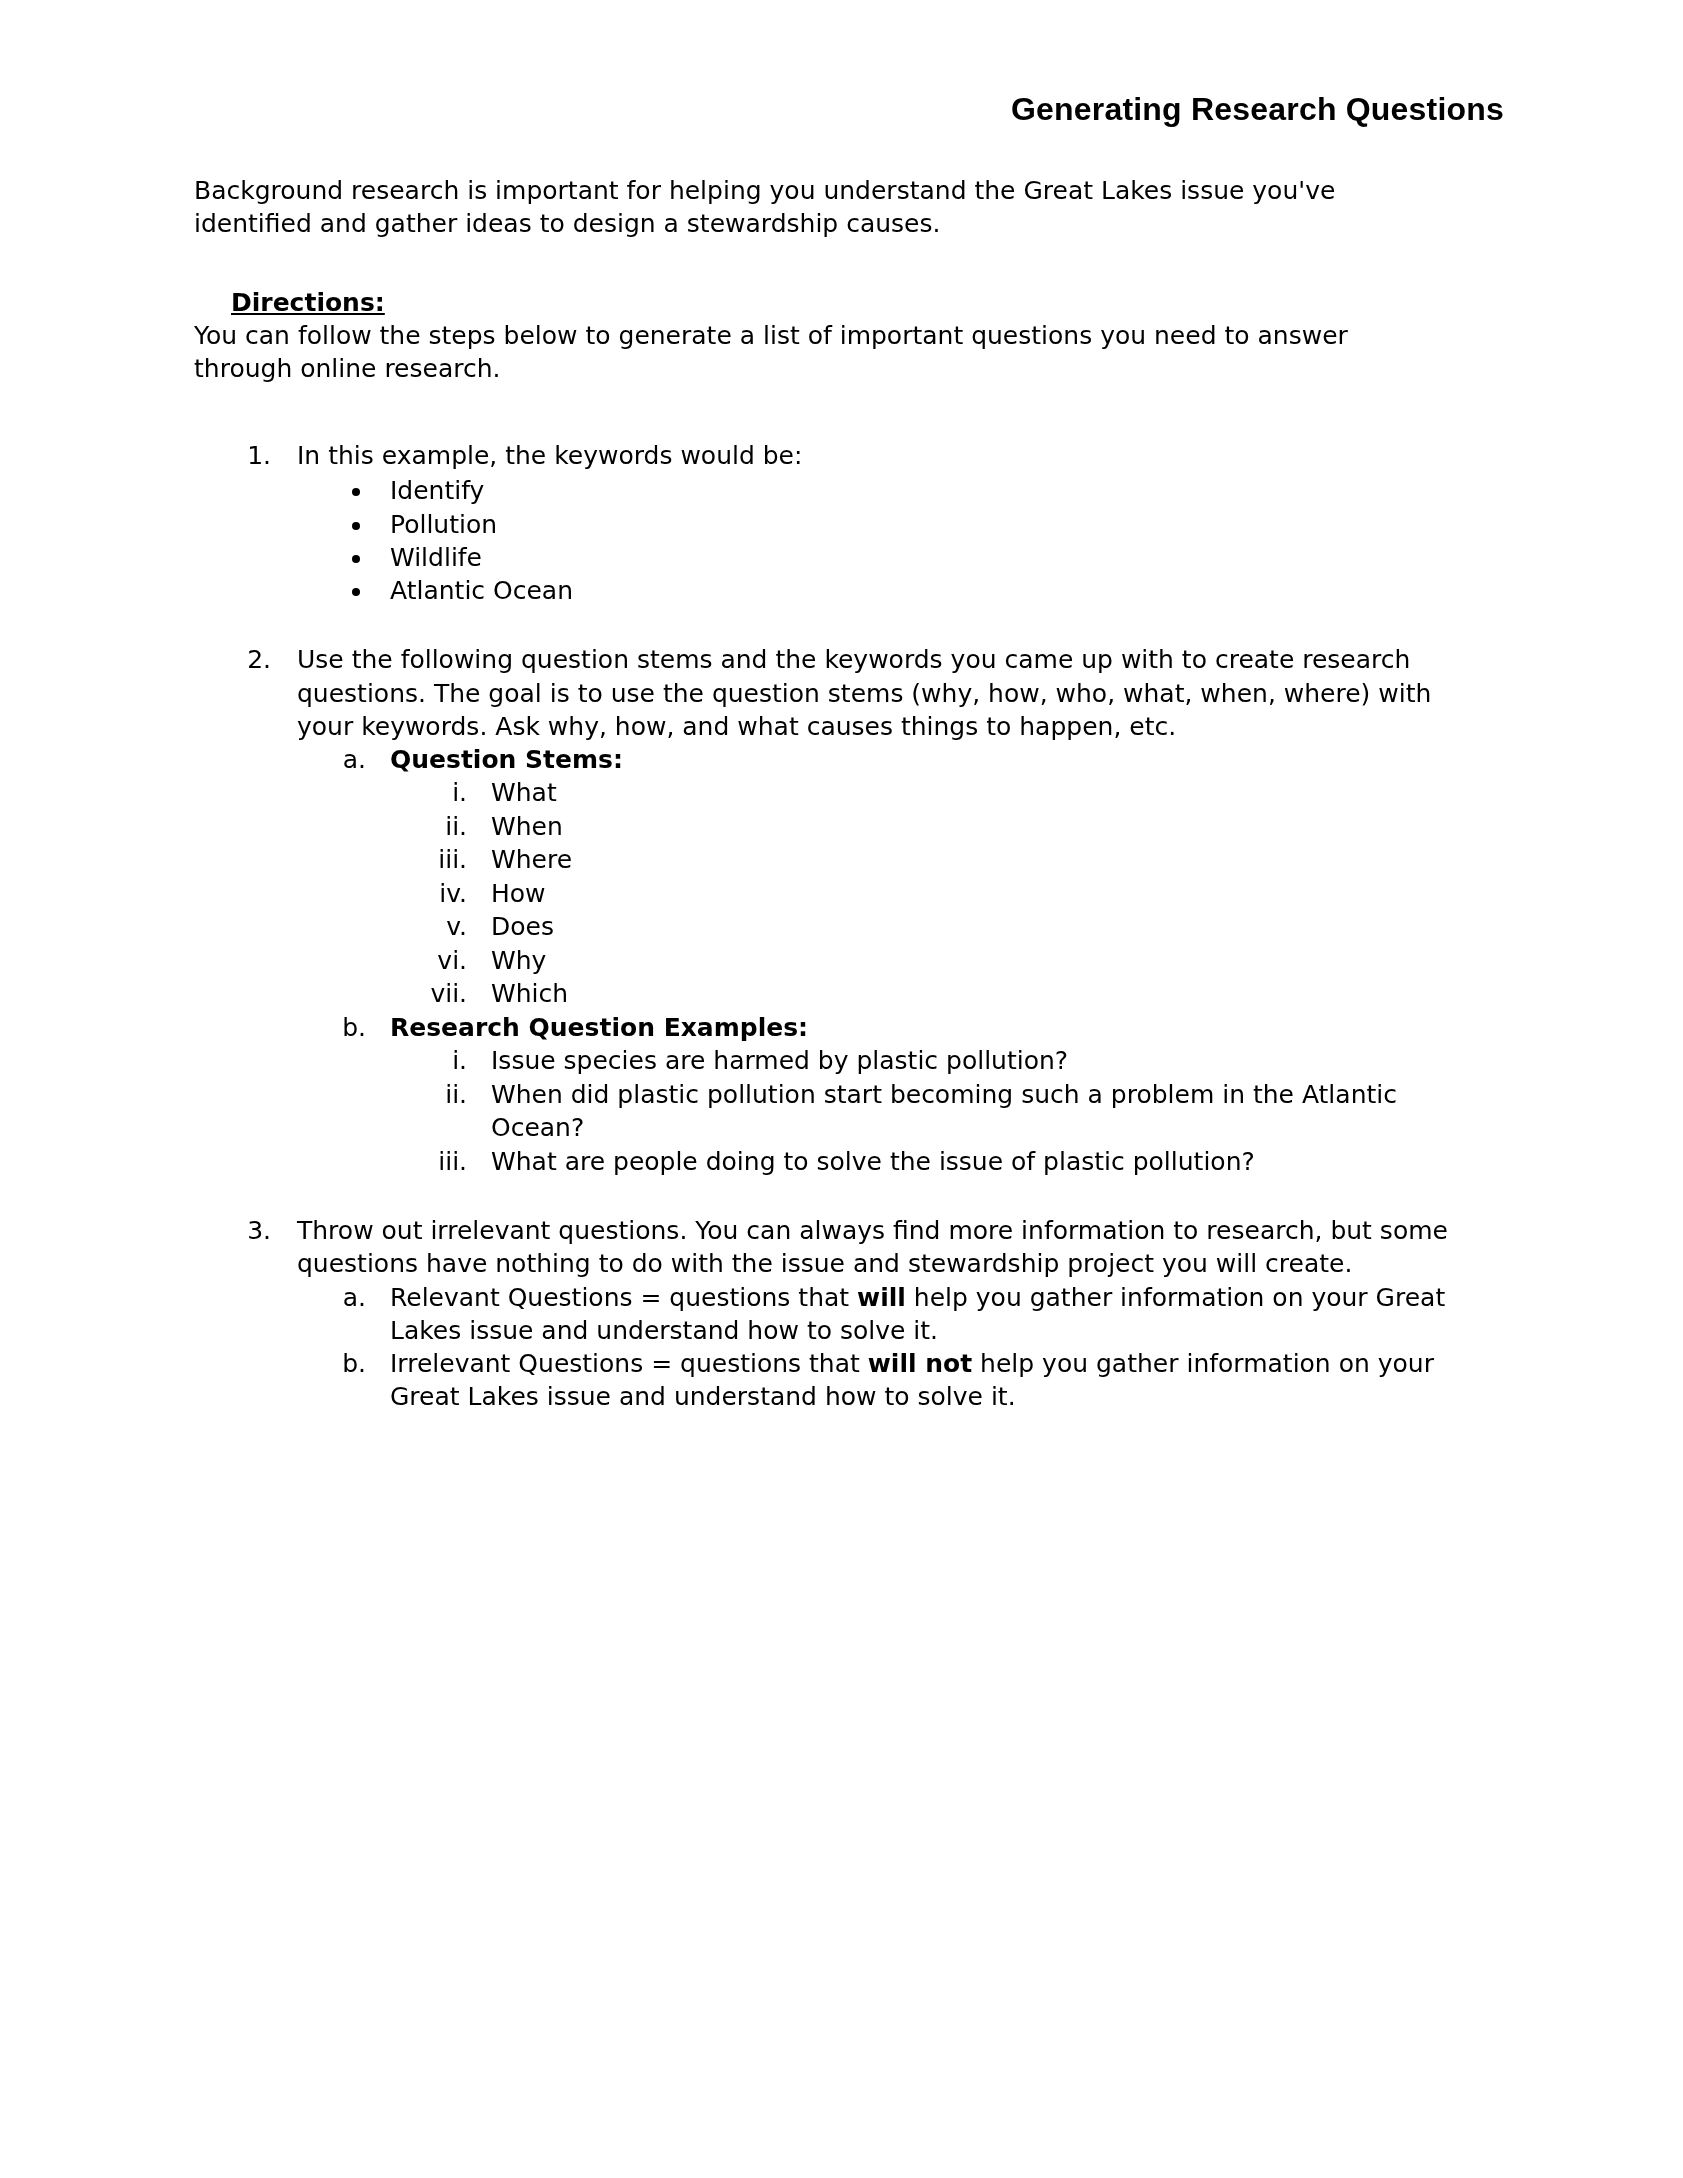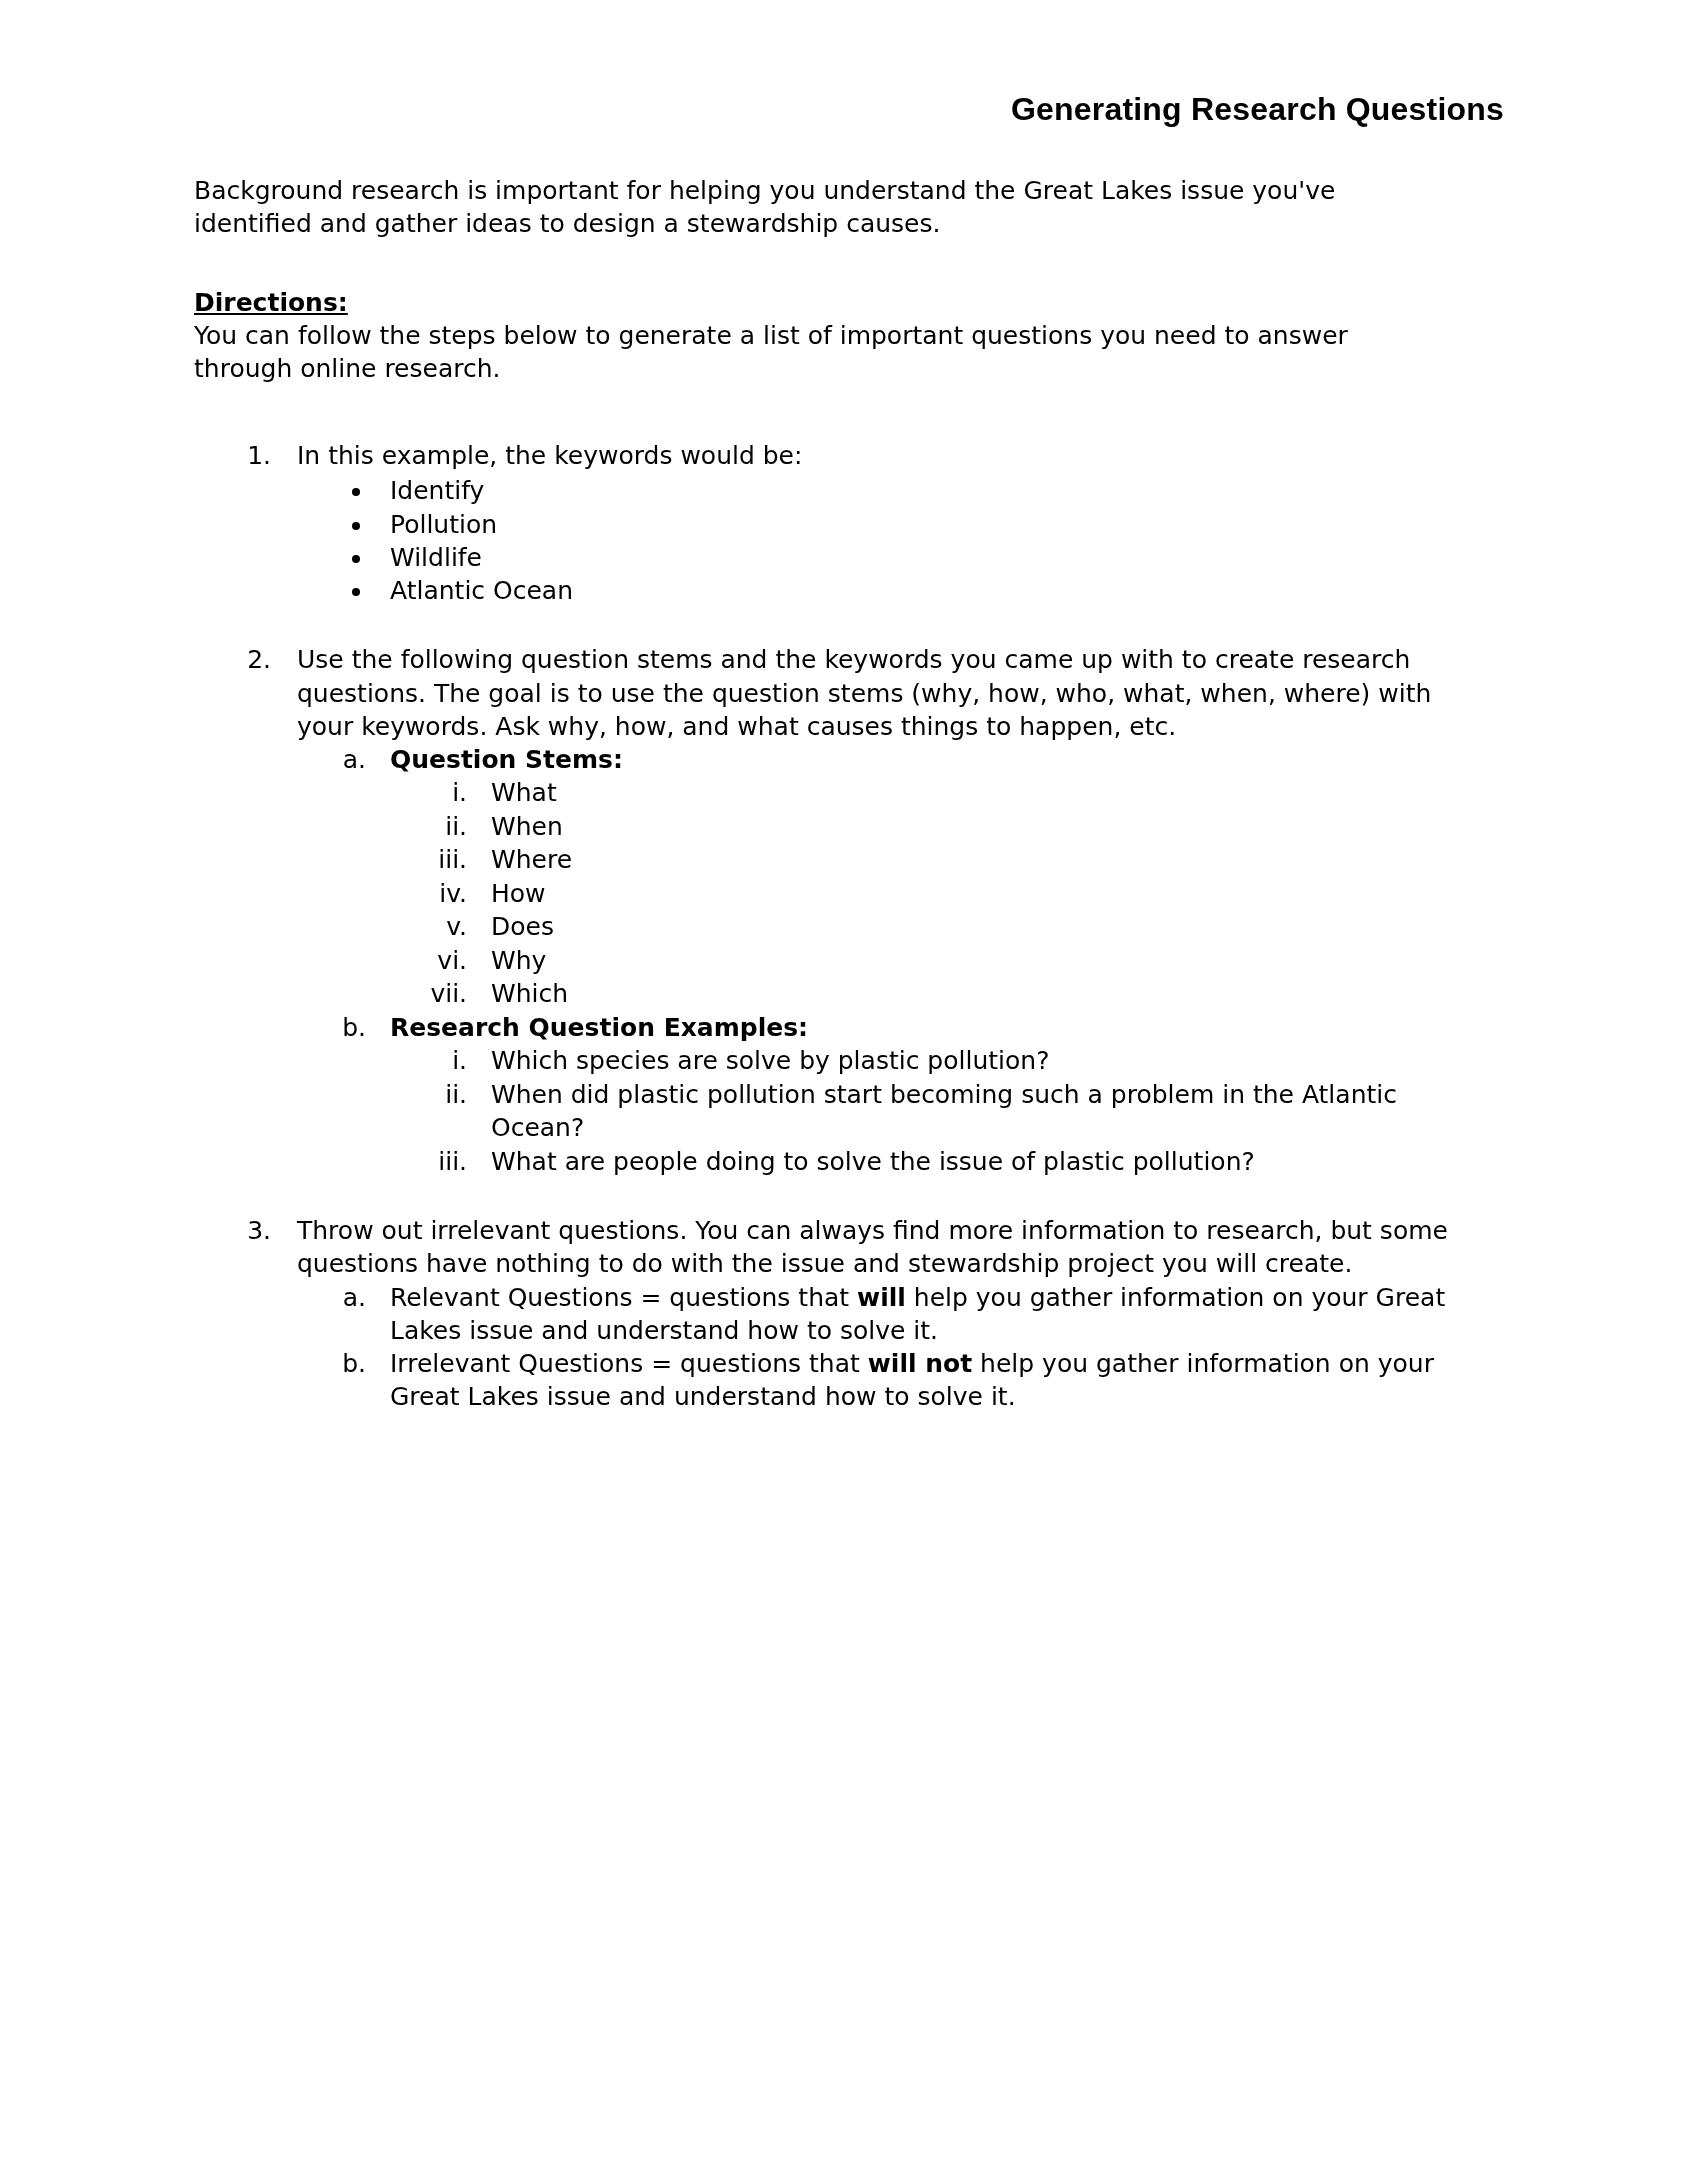--- a/index.html
+++ b/index.html
@@ -34,20 +34,21 @@
     font-size: 25px;
     line-height: 1.32;
     margin-top: 46px;
     max-width: 1233px;
   }
   .section-label {
     font-size: 25px;
     font-weight: bold;
     text-decoration: underline;
     margin-top: 48px;
+    margin-left: 37px;
   }
   .para-tight {
     font-size: 25px;
     line-height: 1.32;
     margin-top: 2px;
     max-width: 1247px;
   }
 
   ol.level1 {
     list-style-type: decimal;
@@ -142,21 +143,21 @@
             <li>Where</li>
             <li>How</li>
             <li>Does</li>
             <li>Why</li>
             <li>Which</li>
           </ol>
         </li>
         <li>
           <b>Research Question Examples:</b>
           <ol class="level3">
-            <li>Which species are solve by plastic pollution?</li>
+            <li>Issue species are harmed by plastic pollution?</li>
             <li>When did plastic pollution start becoming such a problem in the Atlantic Ocean?</li>
             <li>What are people doing to solve the issue of plastic pollution?</li>
           </ol>
         </li>
       </ol>
     </li>
 
     <li>
       <span>Throw out irrelevant questions. You can always find more information to research, but some questions have nothing to do with the issue and stewardship project you will create.</span>
       <ol class="level2">

